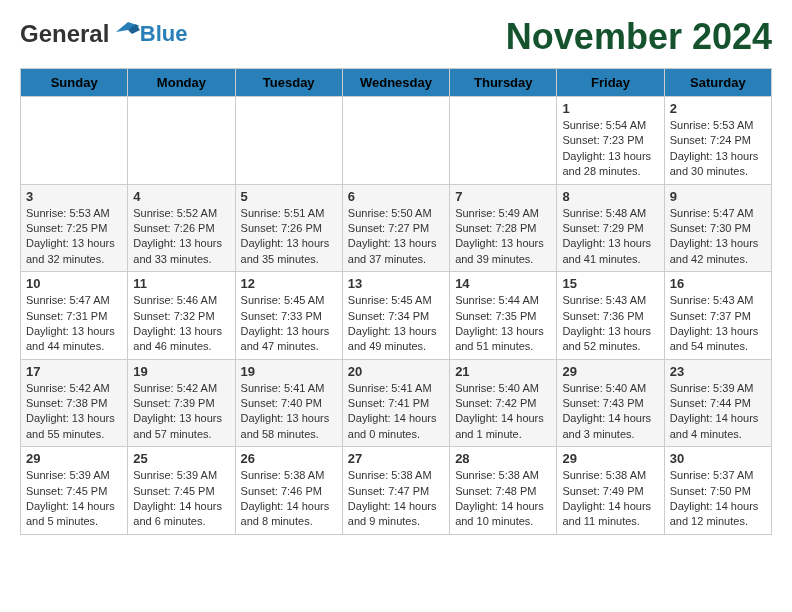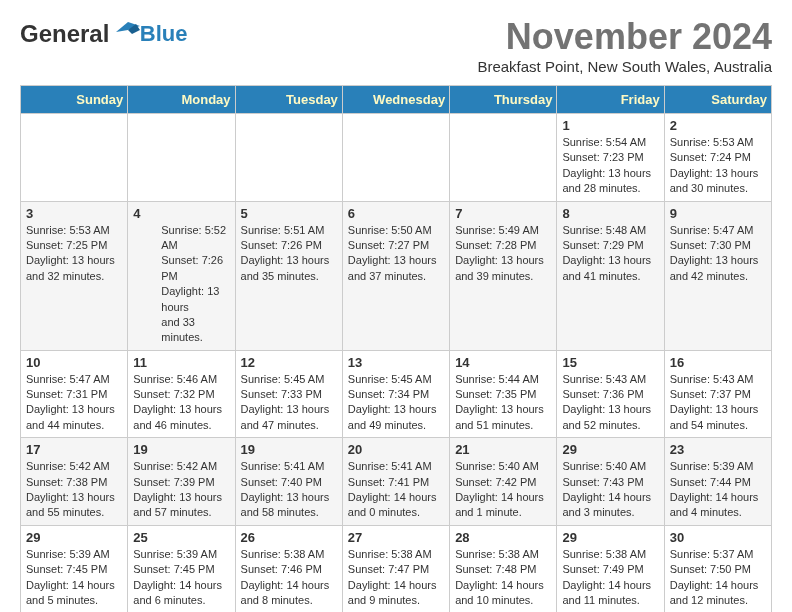--- a/index.html
+++ b/index.html
@@ -36,38 +36,38 @@
       height: 20px;
       margin-left: 2px;
       margin-top: -10px;
     }
     .title-area {
       text-align: right;
     }
     .month-title {
       font-size: 36px;
       font-weight: bold;
-      color: #737373;
+      color: #14532d;
     }
     .subtitle {
       font-size: 15px;
       color: #333;
     }
     table {
       width: 100%;
       border-collapse: collapse;
       table-layout: fixed;
     }
     thead tr th {
       background-color: #2980b9;
-      color: #fef9c3;
+      color: #000000;
       font-size: 13px;
       font-weight: bold;
       padding: 6px 4px;
-      text-align: right;
+      text-align: center;
       border: 1px solid #ccc;
     }
     tbody tr td {
       vertical-align: top;
       border: 1px solid #ccc;
       padding: 4px 5px;
       font-size: 11px;
       color: #333;
       height: 82px;
       background: #fff;
@@ -101,21 +101,20 @@
         <polygon points="0,10 12,0 24,4 12,8" fill="#2980b9"></polygon>
         <polygon points="12,8 20,2 24,8 16,12" fill="#1a6090"></polygon>
       </svg>
     </div>
     <div>
       <span class="logo-text-blue">Blue</span>
     </div>
   </div>
   <div class="title-area">
     <div class="month-title">November 2024</div>
-    <div class="subtitle">Breakfast Point, New South Wales, Australia</div>
   </div>
 </div>
 
 <table>
   <thead>
     <tr id="header-row">
     <th>Sunday</th>
         <th>Monday</th>
         <th>Tuesday</th>
         <th>Wednesday</th>
@@ -149,21 +148,21 @@
       <tr>
         <td>
           <span class="day-num">3</span>
           <div class="day-info" style="white-space: pre-line;">Sunrise: 5:53 AM
 Sunset: 7:25 PM
 Daylight: 13 hours
 and 32 minutes.</div>
         </td>
         <td>
           <span class="day-num">4</span>
-          <div class="day-info" style="white-space: pre-line; margin-left: 28px;">Sunrise: 5:52 AM
+          <div class="day-info" style="white-space: pre-line;">Sunrise: 5:52 AM
 Sunset: 7:26 PM
 Daylight: 13 hours
 and 33 minutes.</div>
         </td>
         <td>
           <span class="day-num">5</span>
           <div class="day-info" style="white-space: pre-line;">Sunrise: 5:51 AM
 Sunset: 7:26 PM
 Daylight: 13 hours
 and 35 minutes.</div>

